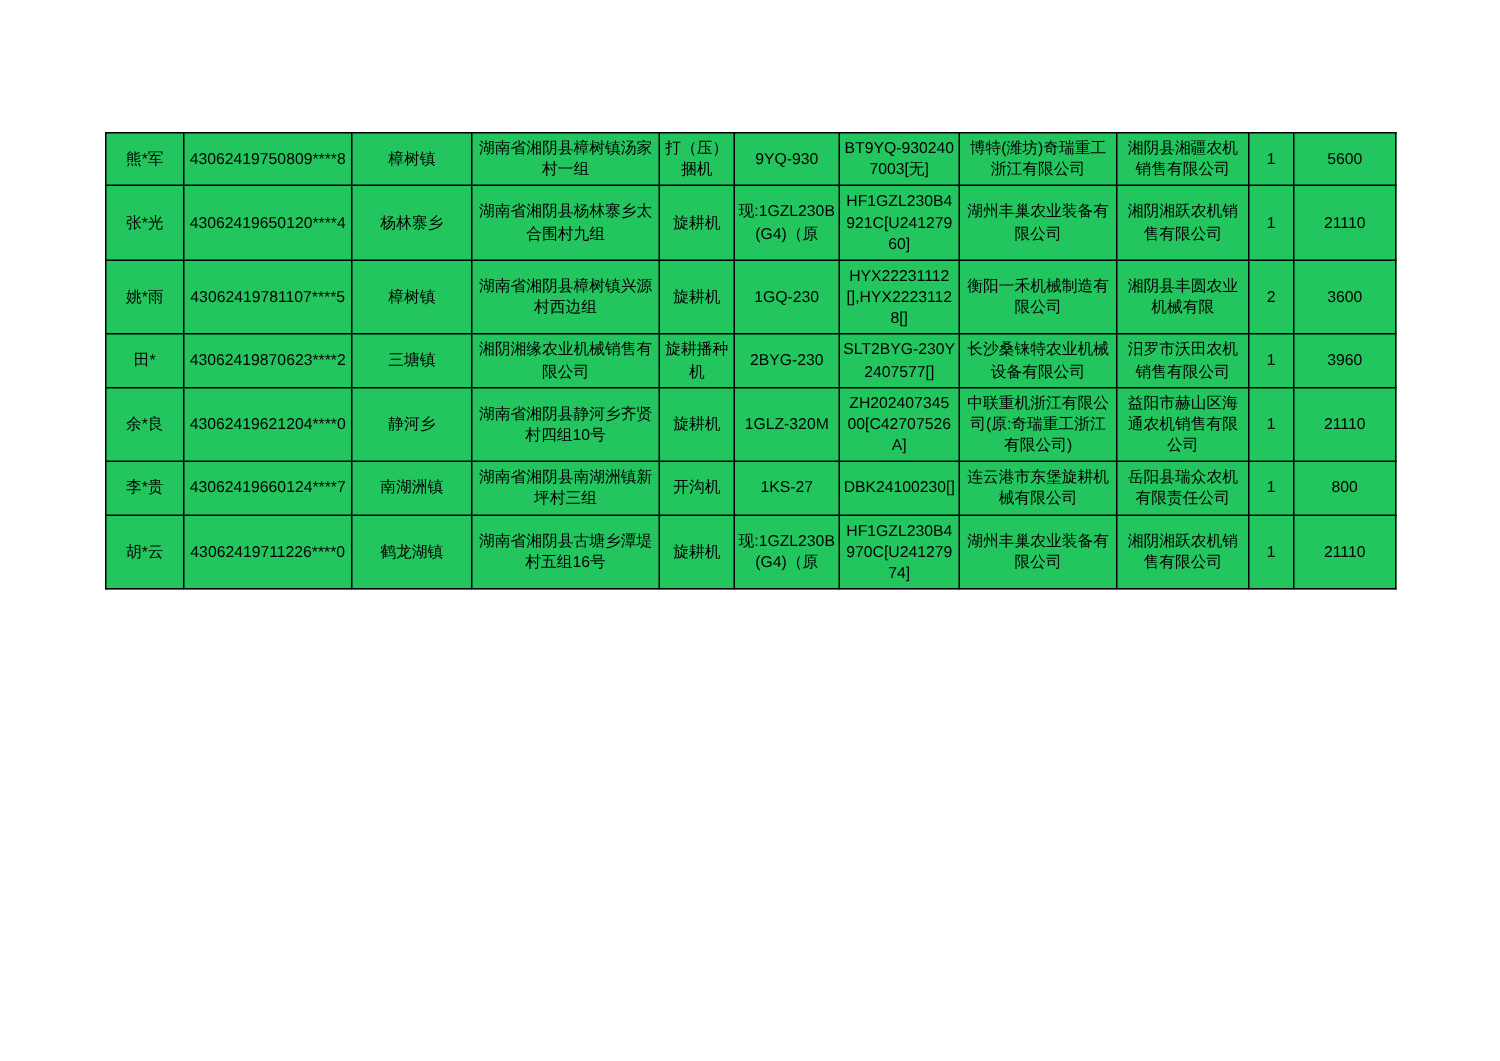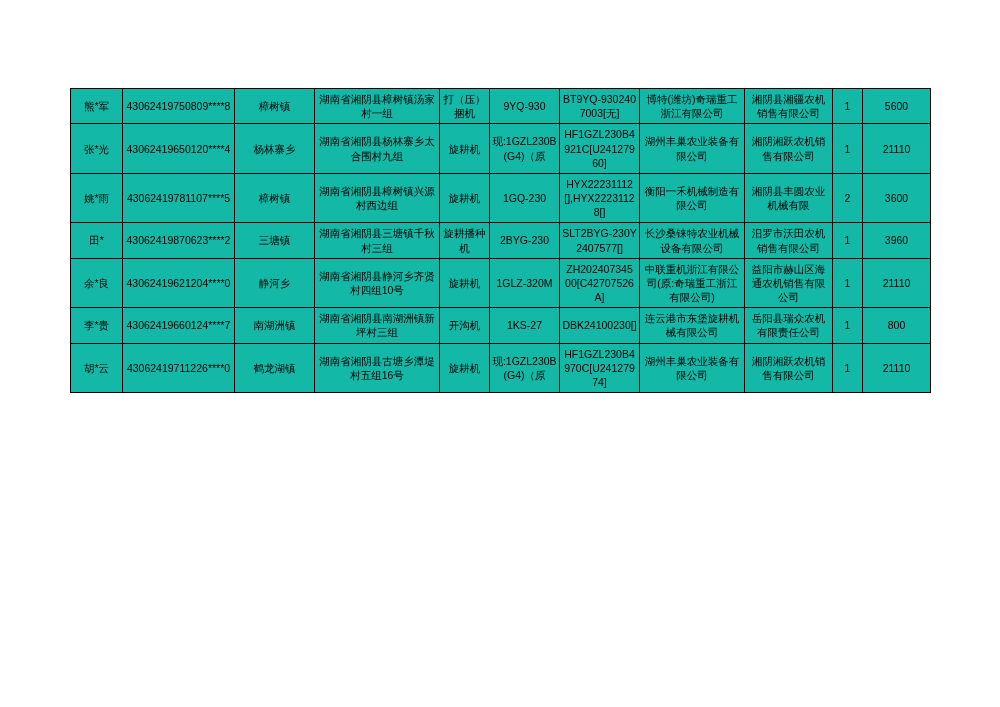--- a/index.html
+++ b/index.html
@@ -26,21 +26,21 @@
   .table-wrap {
     position: absolute;
     left: 70px;
     top: 88px;
     width: 860px;
   }
   table.subsidy-table {
     border-collapse: collapse;
     table-layout: fixed;
     width: 860px;
-    background: #14b8a6;
+    background: #22c55e;
   }
   table.subsidy-table td {
     border: 1px solid #000000;
     padding: 3px 2px;
     text-align: center;
     vertical-align: middle;
     font-size: 10.5px;
     line-height: 1.35;
     word-break: break-all;
     font-family: "Liberation Sans", sans-serif;
@@ -131,21 +131,21 @@
           <td class="cell-seller">湘阴县丰圆农业机械有限</td>
           <td class="cell-qty">2</td>
           <td class="cell-amount">3600</td>
         </tr>
 
 
         <tr>
           <td class="cell-name">田*</td>
           <td class="cell-id">43062419870623****2</td>
           <td class="cell-town">三塘镇</td>
-          <td class="cell-addr">湖南省湘阴县三塘镇千秋村三组</td>
+          <td class="cell-addr">湘阴湘缘农业机械销售有限公司</td>
           <td class="cell-machine">旋耕播种机</td>
           <td class="cell-model">2BYG-230</td>
           <td class="cell-serial">SLT2BYG-230Y2407577[]</td>
           <td class="cell-maker">长沙桑铼特农业机械设备有限公司</td>
           <td class="cell-seller">汨罗市沃田农机销售有限公司</td>
           <td class="cell-qty">1</td>
           <td class="cell-amount">3960</td>
         </tr>
 
         <tr>

